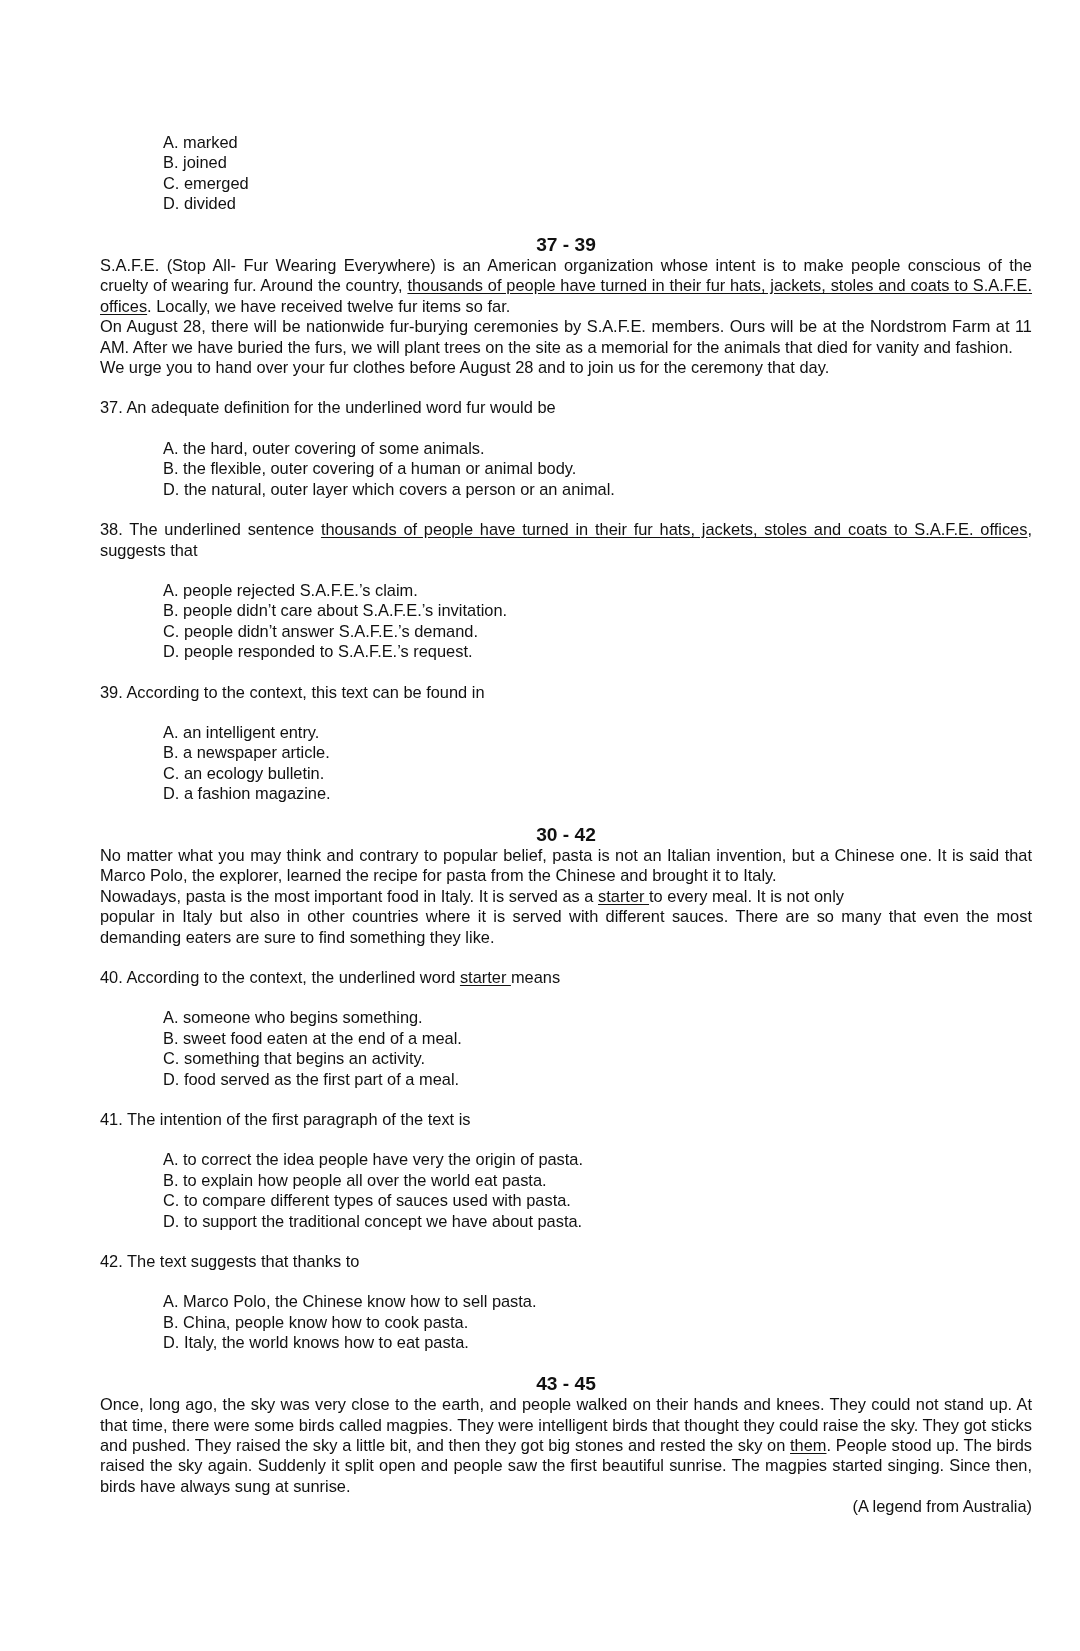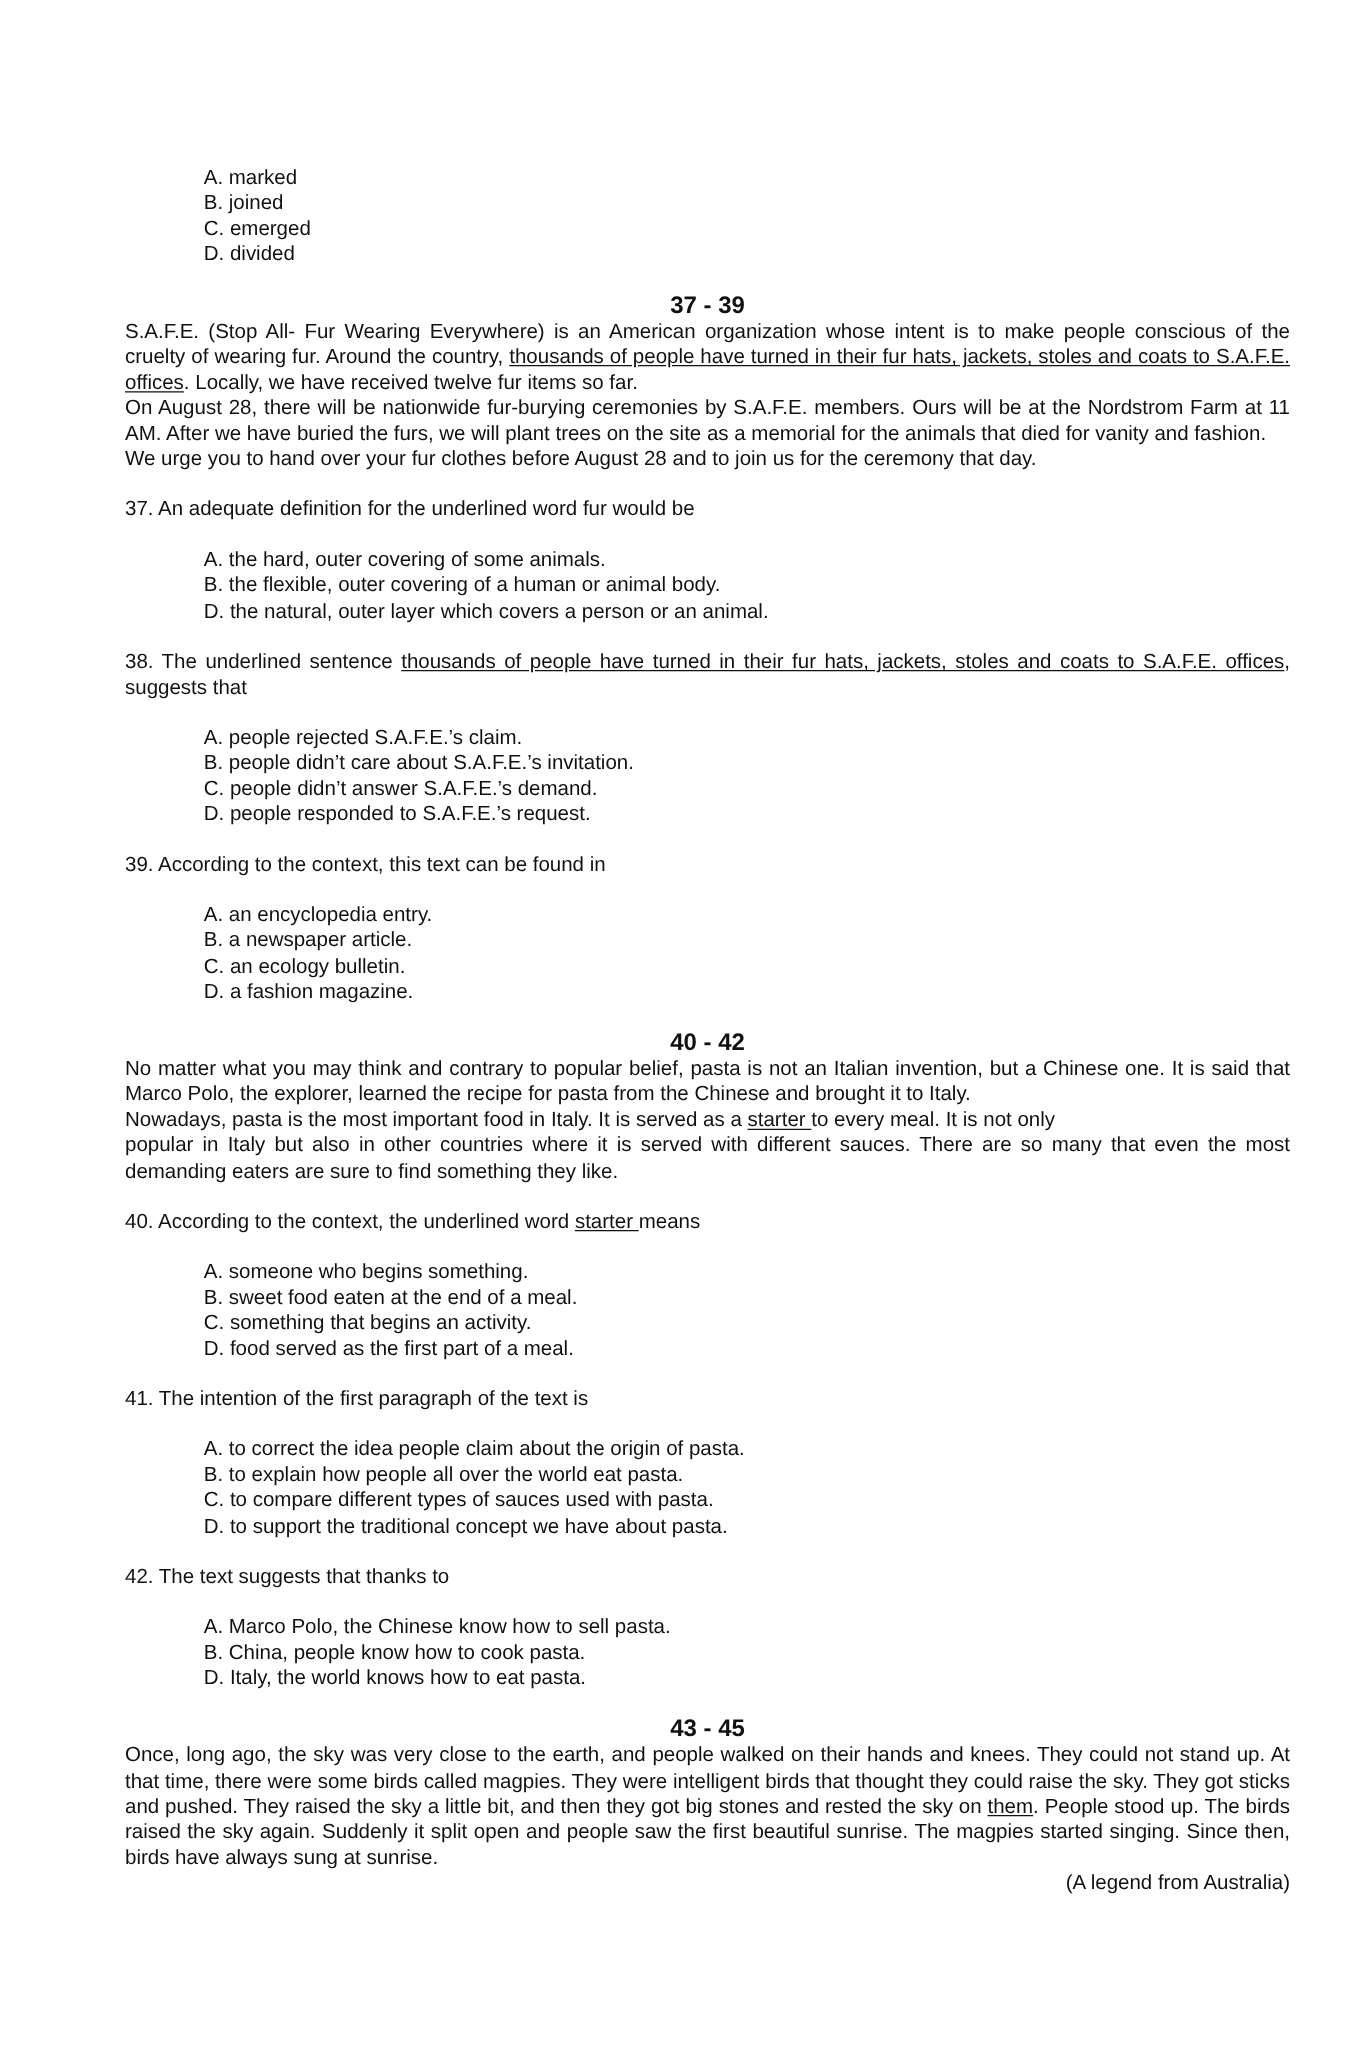--- a/index.html
+++ b/index.html
@@ -101,52 +101,52 @@
       <li>B. people didn’t care about S.A.F.E.’s invitation.</li>
       <li>C. people didn’t answer S.A.F.E.’s demand.</li>
       <li>D. people responded to S.A.F.E.’s request.</li>
     </ul>
 
     <div class="gap-s"></div>
 
     <p class="question">39. According to the context, this text can be found in</p>
     <div class="gap-s"></div>
     <ul class="options">
-      <li>A. an encyclopedia entry.</li>
+      <li>A. an intelligent entry.</li>
       <li>B. a newspaper article.</li>
       <li>C. an ecology bulletin.</li>
       <li>D. a fashion magazine.</li>
     </ul>
   </section>
 
   <div class="gap-m"></div>
 
   <section>
-    <h3 class="section-title">40 - 42</h3>
+    <h3 class="section-title">30 - 42</h3>
     <p class="para">No matter what you may think and contrary to popular belief, pasta is not an Italian invention, but a Chinese one. It is said that Marco Polo, the explorer, learned the recipe for pasta from the Chinese and brought it to Italy.</p>
     <p class="para noj"><span>Nowadays, pasta is the most important food in Italy. It is served as a </span><span class="u">starter </span><span>to every meal. It is not only</span></p>
     <p class="para">popular in Italy but also in other countries where it is served with different sauces. There are so many that even the most demanding eaters are sure to find something they like.</p>
 
     <div class="gap-s"></div>
 
     <p class="question"><span>40. According to the context, the underlined word </span><span class="u">starter </span><span>means</span></p>
     <div class="gap-s"></div>
     <ul class="options">
       <li>A. someone who begins something.</li>
       <li>B. sweet food eaten at the end of a meal.</li>
       <li>C. something that begins an activity.</li>
       <li>D. food served as the first part of a meal.</li>
     </ul>
 
     <div class="gap-s"></div>
 
     <p class="question">41. The intention of the first paragraph of the text is</p>
     <div class="gap-s"></div>
     <ul class="options">
-      <li>A. to correct the idea people claim about the origin of pasta.</li>
+      <li>A. to correct the idea people have very the origin of pasta.</li>
       <li>B. to explain how people all over the world eat pasta.</li>
       <li>C. to compare different types of sauces used with pasta.</li>
       <li>D. to support the traditional concept we have about pasta.</li>
     </ul>
 
     <div class="gap-s"></div>
 
     <p class="question">42. The text suggests that thanks to</p>
     <div class="gap-s"></div>
     <ul class="options">

